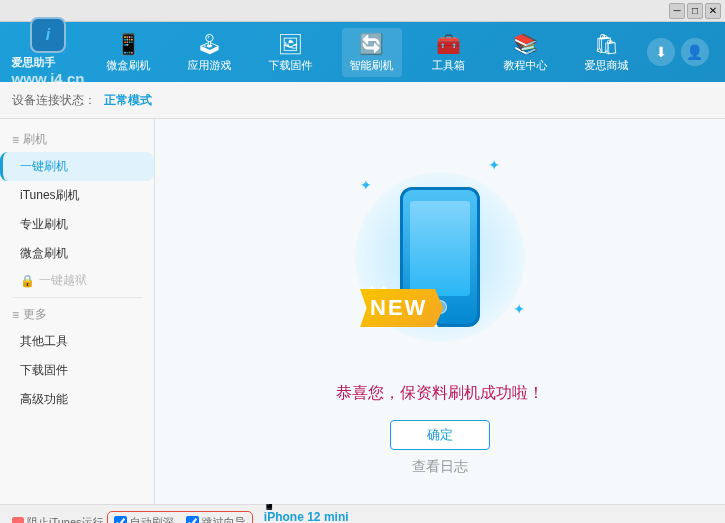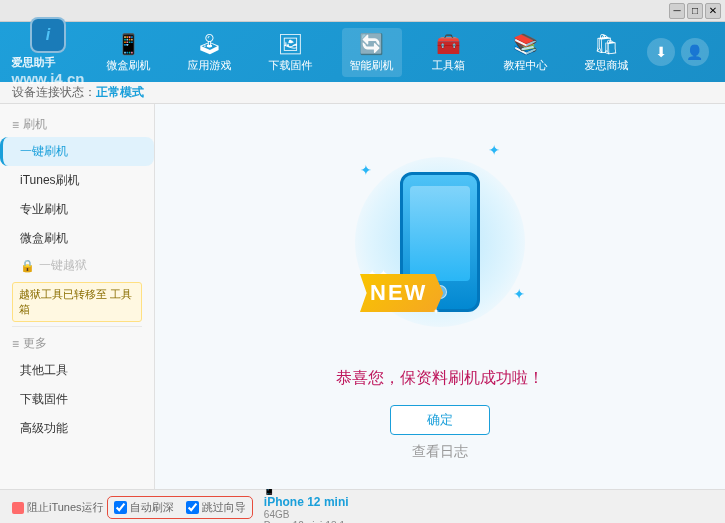--- a/index.html
+++ b/index.html
@@ -64,29 +64,29 @@
     }
     .nav-right-btn {
       width: 28px; height: 28px;
       border-radius: 50%; background: rgba(255,255,255,0.2);
       display: flex; align-items: center; justify-content: center;
       color: white; font-size: 14px; cursor: pointer;
     }
 
     
     .status-bar {
-      height: 22px;
+      height: 37px;
       background: #f5f5f5;
       border-bottom: 1px solid #ddd;
       display: flex; align-items: center;
       padding: 0 12px;
       font-size: 12px; color: #333;
     }
     .status-label { color: #666; }
-    .status-value { color: #1a9fda; font-weight: bold; margin-left: 0; }
+    .status-value { color: #1a9fda; font-weight: bold; margin-left: 8px; }
 
     
     .main-area {
       display: flex;
       height: calc(523px - 22px - 60px - 26px - 30px);
     }
 
     
     .sidebar {
       width: 155px;
@@ -361,24 +361,20 @@
     <div class="sidebar-item">
       <span>专业刷机</span>
     </div>
     <div class="sidebar-item">
       <span>微盒刷机</span>
     </div>
     <div class="sidebar-disabled">
       <span>🔒</span>
       <span>一键越狱</span>
     </div>
-    <div class="sidebar-warning-box">
-      <span>越狱工具已转移至
-工具箱</span>
-    </div>
     <div class="sidebar-divider"></div>
     <div class="sidebar-more-section">
       <span class="sidebar-section-icon">≡</span>
       <span>更多</span>
     </div>
     <div class="sidebar-item">
       <span>其他工具</span>
     </div>
     <div class="sidebar-item">
       <span>下载固件</span>

